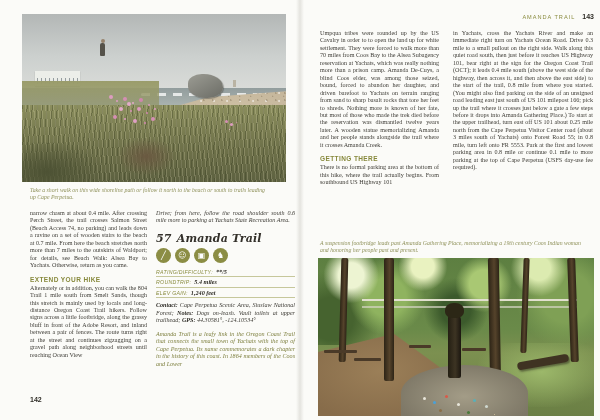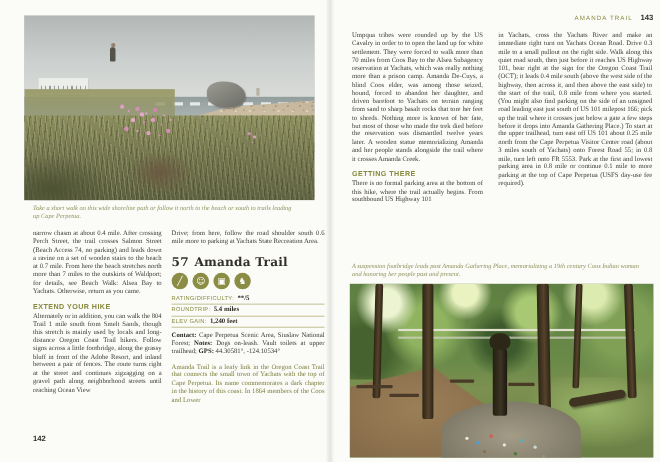--- a/index.html
+++ b/index.html
@@ -16,21 +16,21 @@
   .subhead{font-family:"Liberation Sans",sans-serif;font-weight:bold;color:#87893c;
            font-size:6.5px;letter-spacing:.4px;margin:6px 0 2px;}
   .caption{position:absolute;font-style:italic;color:#8f915a;font-size:5.8px;line-height:7.4px;margin:0;}
   .pagenum{position:absolute;font-family:"Liberation Sans",sans-serif;font-weight:bold;
            font-size:7px;color:#2f2d27;}
   .running-head{position:absolute;top:13px;right:6px;display:flex;align-items:baseline;gap:7px;}
   .rh-label{font-family:"Liberation Sans",sans-serif;font-size:5.6px;letter-spacing:1px;color:#8a8c40;}
   .rh-num{font-family:"Liberation Sans",sans-serif;font-weight:bold;font-size:7px;color:#2f2d27;}
   .col{position:absolute;}
   .col-l1{left:30px;top:210px;width:117px;}
-  .col-l2{left:156px;top:210px;width:139px;}
+  .col-l2{left:156px;top:210px;width:139px;font-style:italic;}
   .col-r1{left:20px;top:30px;width:119px;}
   .col-r2{left:153px;top:30px;width:140px;}
 
   .hike-title{font-family:"DejaVu Serif","Liberation Serif",serif;font-weight:bold;color:#33302a;
               font-size:11px;margin:7px 0 3px;letter-spacing:.2px;}
   .hike-title .num{margin-right:5px;}
   .icons{display:flex;gap:4px;margin:0 0 4px;}
   .ticon{width:15px;height:15px;border-radius:50%;background:#8b8d44;color:#fff;
          display:inline-flex;align-items:center;justify-content:center;
          font-family:"DejaVu Sans",sans-serif;font-size:8px;line-height:15px;}

